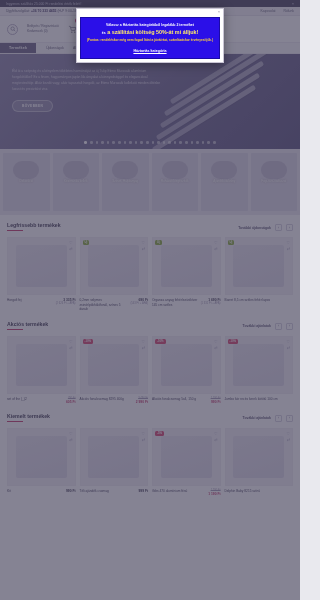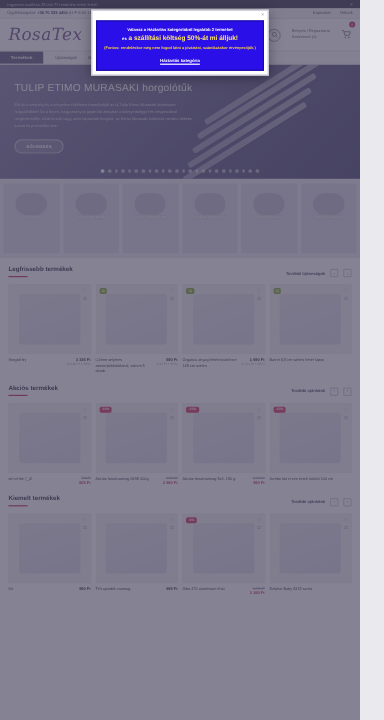--- a/index.html
+++ b/index.html
@@ -243,21 +243,20 @@
       <b>+36 70 333 4455</b>
       <span>(H-P 9:00-16:00)</span>
     </span>
     <span class="cb-right">
       <span>Kapcsolat</span>
       <span>Rólunk</span>
     </span>
   </div>
 
   <div class="masthead">
-    <div class="logo">RosaTex</div>
     <div class="mast-right">
       <div class="icon-circle">
         <svg width="6" height="6" viewBox="0 0 16 16" aria-hidden="true">
           <circle cx="7" cy="7" r="4.5" fill="none" stroke="#7b7490" stroke-width="1.6"></circle>
           <line x1="10.4" y1="10.4" x2="14" y2="14" stroke="#7b7490" stroke-width="1.6"></line>
         </svg>
       </div>
       <div class="mini-links">
         <div>Belépés / Regisztráció</div>
         <div>Kedvencek (0)</div>
@@ -287,21 +286,20 @@
 
   <div class="hero">
     <div class="hero-art">
       <i style="top:8px;  left:10px;"></i>
       <i style="top:20px; left:4px;"></i>
       <i style="top:32px; left:0px;"></i>
       <i style="top:44px; left:-4px;"></i>
       <i style="top:56px; left:-8px;"></i>
     </div>
     <div class="hero-inner">
-      <div class="hero-title">TULIP ETIMO MURASAKI horgolótűk</div>
       <div class="hero-desc">Éld át a szépség és a kényelem tökéletes harmóniáját az új Tulip Etimo Murasaki alumínium horgolótűkkel! Ez a finom, hagyományos japán lila árnyalat a könnyedséggel és eleganciával megtestesítője. Akár kezdő vagy, akár tapasztalt horgoló, az Etimo Murasaki kollekció minden öltésbe luxust és precizitást visz.</div>
       <div class="hero-btn">BŐVEBBEN</div>
     </div>
     <div class="dots" id="hero-dots">
         <i class="on"></i>
         <i></i>
         <i></i>
         <i></i>
         <i></i>
         <i></i>

